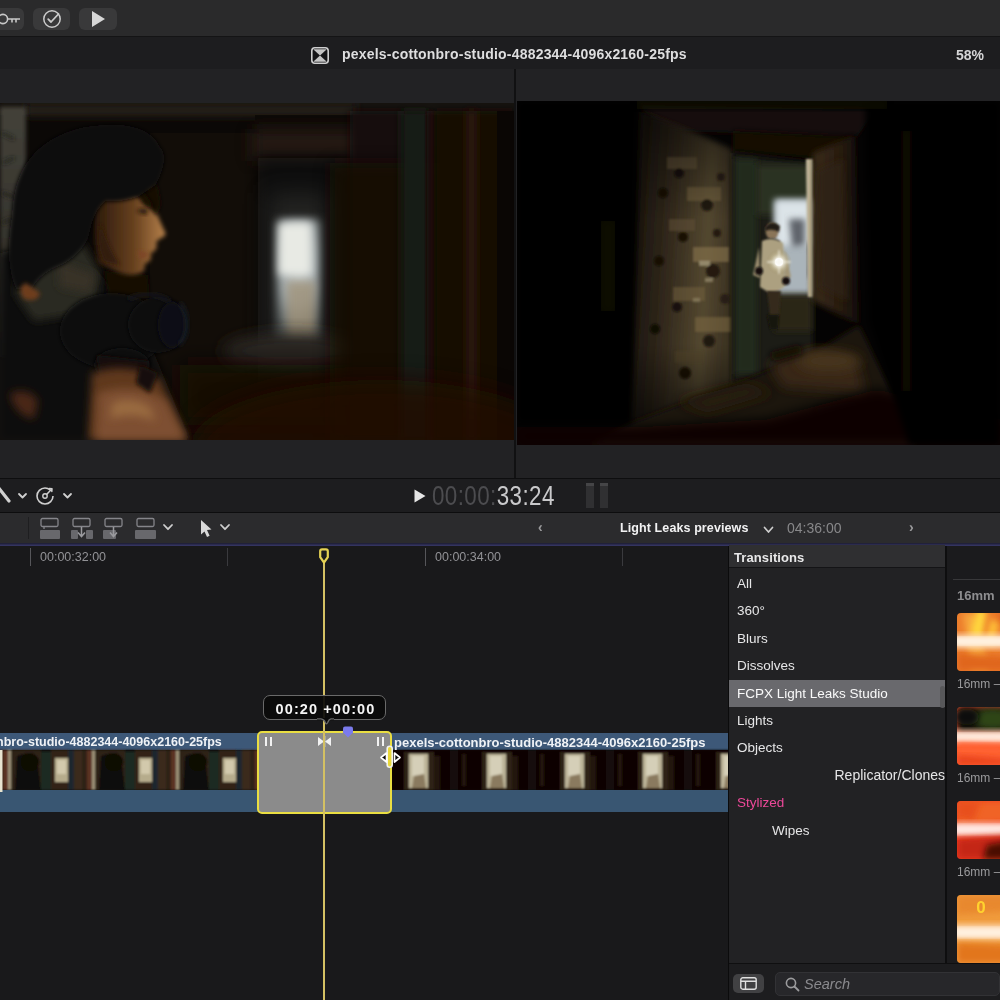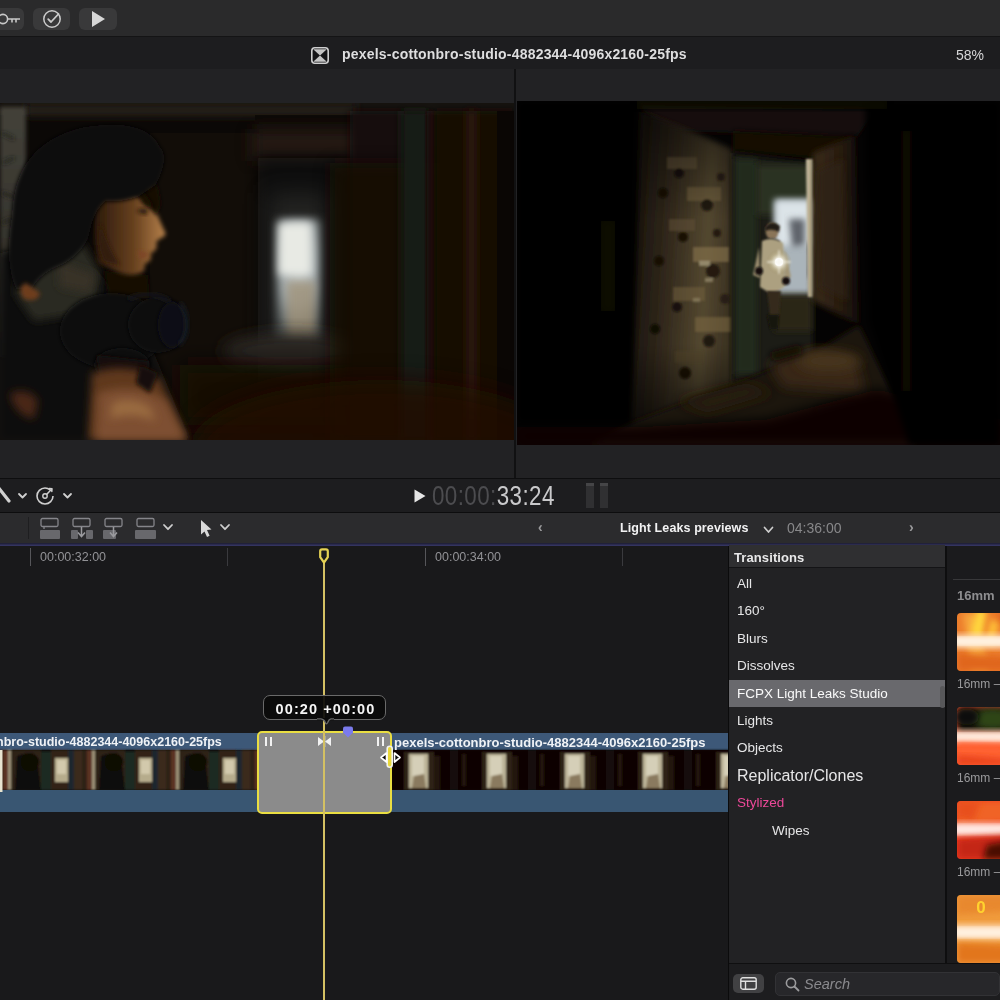--- a/index.html
+++ b/index.html
@@ -32,21 +32,21 @@
   </svg>
 
   <div class="abs" style="left:0;top:36px;width:1000px;height:33px;background:#1d1d1f;border-top:1px solid #141415;"></div>
 
   <svg class="abs" style="left:311px;top:47px;" width="18" height="17" viewBox="0 0 18 17">
     <rect x="0.8" y="0.8" width="16.4" height="15.4" rx="3" fill="#151517" stroke="#cfcfcf" stroke-width="1.6"></rect>
     <path d="M2.2 2.2 L15.8 2.2 L9 8.5 Z" fill="#c4c4c4"></path>
     <path d="M2.2 14.8 L15.8 14.8 L9 8.5 Z" fill="#c4c4c4"></path>
   </svg>
   <div class="abs" style="left:342px;top:46px;font-size:14px;font-weight:700;color:#dededf;letter-spacing:0.2px;">pexels-cottonbro-studio-4882344-4096x2160-25fps</div>
-  <div class="abs" style="left:956px;top:47px;font-size:14px;font-weight:400;color:#d6d6d7;">58%</div>
+  <div class="abs" style="left:956px;top:47px;font-size:14px;font-weight:700;color:#d6d6d7;">58%</div>
 
   <div class="abs" style="left:0;top:69px;width:1000px;height:409px;background:#222224;"></div>
   <div id="photoL" class="abs" style="left:0;top:103px;width:515px;height:337px;background:#0a0806;overflow:hidden;">
   <svg width="515" height="337" viewBox="0 0 515 337">
     <defs>
       <filter id="b2" x="-30%" y="-30%" width="160%" height="160%">
             <feGaussianBlur stdDeviation="2"></feGaussianBlur>
           </filter>
       <filter id="b4" x="-30%" y="-30%" width="160%" height="160%">
             <feGaussianBlur stdDeviation="4"></feGaussianBlur>
@@ -422,27 +422,27 @@
     </svg>
 
   <div class="abs" style="left:728px;top:546px;width:272px;height:454px;background:#222224;"></div>
   <div class="abs" style="left:728px;top:546px;width:1px;height:454px;background:#0b0b0c;"></div>
 
   <div class="abs" style="left:729px;top:545px;width:216px;height:23px;background:#2f2f31;border-bottom:1px solid #141416;"></div>
   <div class="abs" style="left:734px;top:550px;font-size:13px;font-weight:700;color:#e8e8e9;letter-spacing:0.1px;">Transitions</div>
 
   <div id="tlist" class="abs" style="left:729px;top:570px;width:216px;">
       <div style="height:27.4px;line-height:27.4px;padding-left:8px;font-size:13.5px;color:#e6e6e7;">All</div>
-      <div style="height:27.4px;line-height:27.4px;padding-left:8px;font-size:13.5px;color:#e6e6e7;">160°</div>
+      <div style="height:27.4px;line-height:27.4px;padding-left:8px;font-size:13.5px;color:#e6e6e7;">360°</div>
       <div style="height:27.4px;line-height:27.4px;padding-left:8px;font-size:13.5px;color:#e6e6e7;">Blurs</div>
       <div style="height:27.4px;line-height:27.4px;padding-left:8px;font-size:13.5px;color:#e6e6e7;">Dissolves</div>
       <div style="height:27.4px;line-height:27.4px;padding-left:8px;font-size:13.5px;color:#e6e6e7;background:#69696d;color:#fafafa;">FCPX Light Leaks Studio</div>
       <div style="height:27.4px;line-height:27.4px;padding-left:8px;font-size:13.5px;color:#e6e6e7;">Lights</div>
       <div style="height:27.4px;line-height:27.4px;padding-left:8px;font-size:13.5px;color:#e6e6e7;">Objects</div>
-      <div style="height:27.4px;line-height:27.4px;padding-left:8px;font-size:16px;color:#e6e6e7;">Replicator/Clones</div>
+      <div style="height:27.4px;line-height:27.4px;padding-left:8px;font-size:14px;color:#e6e6e7;text-align:right;">Replicator/Clones</div>
       <div style="height:27.4px;line-height:27.4px;padding-left:8px;font-size:13.5px;color:#ec4899;">Stylized</div>
       <div style="height:27.4px;line-height:27.4px;padding-left:8px;font-size:13.5px;color:#e6e6e7;margin-left:35px;">Wipes</div>
     </div>
 
   <div class="abs" style="left:940px;top:686px;width:5px;height:22px;background:#58585a;border-radius:2.5px;"></div>
 
   <div class="abs" style="left:945px;top:546px;width:55px;height:454px;background:#1b1b1d;border-left:2px solid #0e0e0f;"></div>
   <div class="abs" style="left:953px;top:579px;width:47px;height:1px;background:#38383a;"></div>
   <div class="abs" style="left:957px;top:588px;font-size:13px;font-weight:700;color:#8e8e90;">16mm</div>
   <div id="thumbs">

